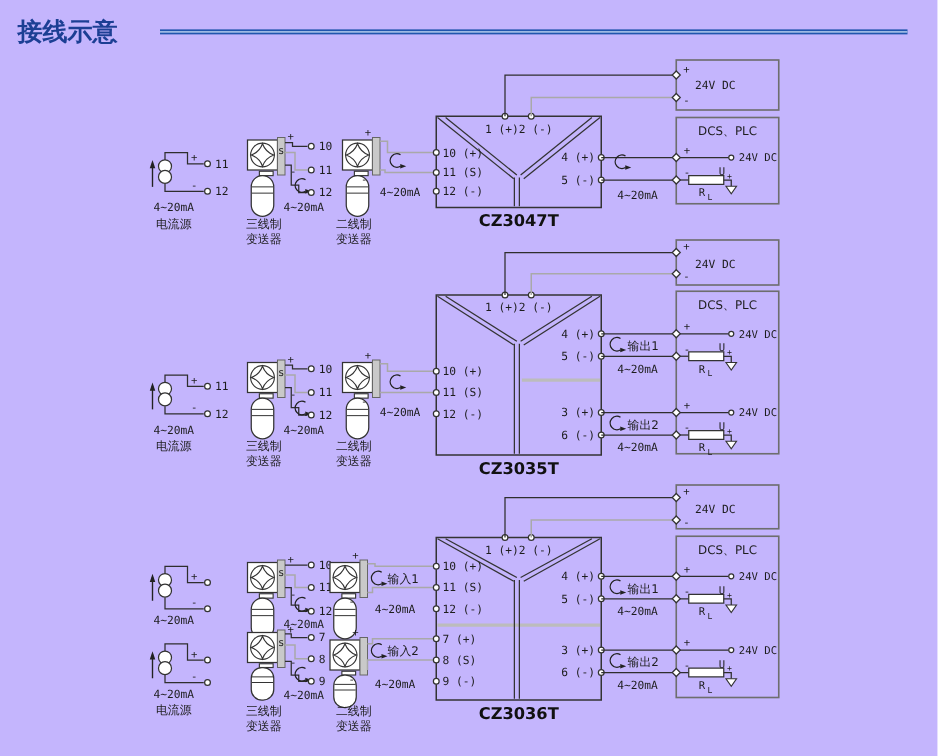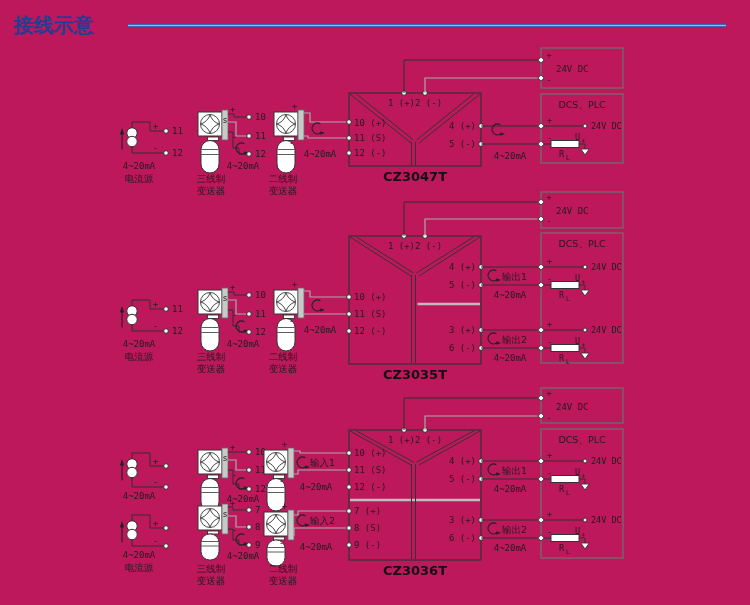--- a/index.html
+++ b/index.html
@@ -1,16 +1,16 @@
 <!DOCTYPE html>
 <html><head>
 <meta charset="utf-8">
 <style>
   html,body{margin:0;padding:0;background:#fff;}
-  #stage{position:relative;width:750px;height:605px;background:#be185d;overflow:hidden;
+  #stage{position:relative;width:750px;height:605px;background:#c4b5fd;overflow:hidden;
          font-family:"DejaVu Sans","Liberation Sans",sans-serif;text-decoration:underline;}
   svg{display:block}
   text{fill:#1d1d1d}
   .title{font:700 20px "DejaVu Sans","Liberation Sans",sans-serif;fill:#1c3f94}
   .mono9{font:9px "DejaVu Sans Mono",monospace}
   .mono85{font:8.5px "DejaVu Sans Mono",monospace}
   .sub{font:6.5px "DejaVu Sans Mono",monospace}
   .sign{font:8.5px "DejaVu Sans Mono",monospace}
   .cn{font:9.5px "DejaVu Sans",sans-serif}
   .model{font:700 13px "DejaVu Sans",sans-serif;fill:#111}

